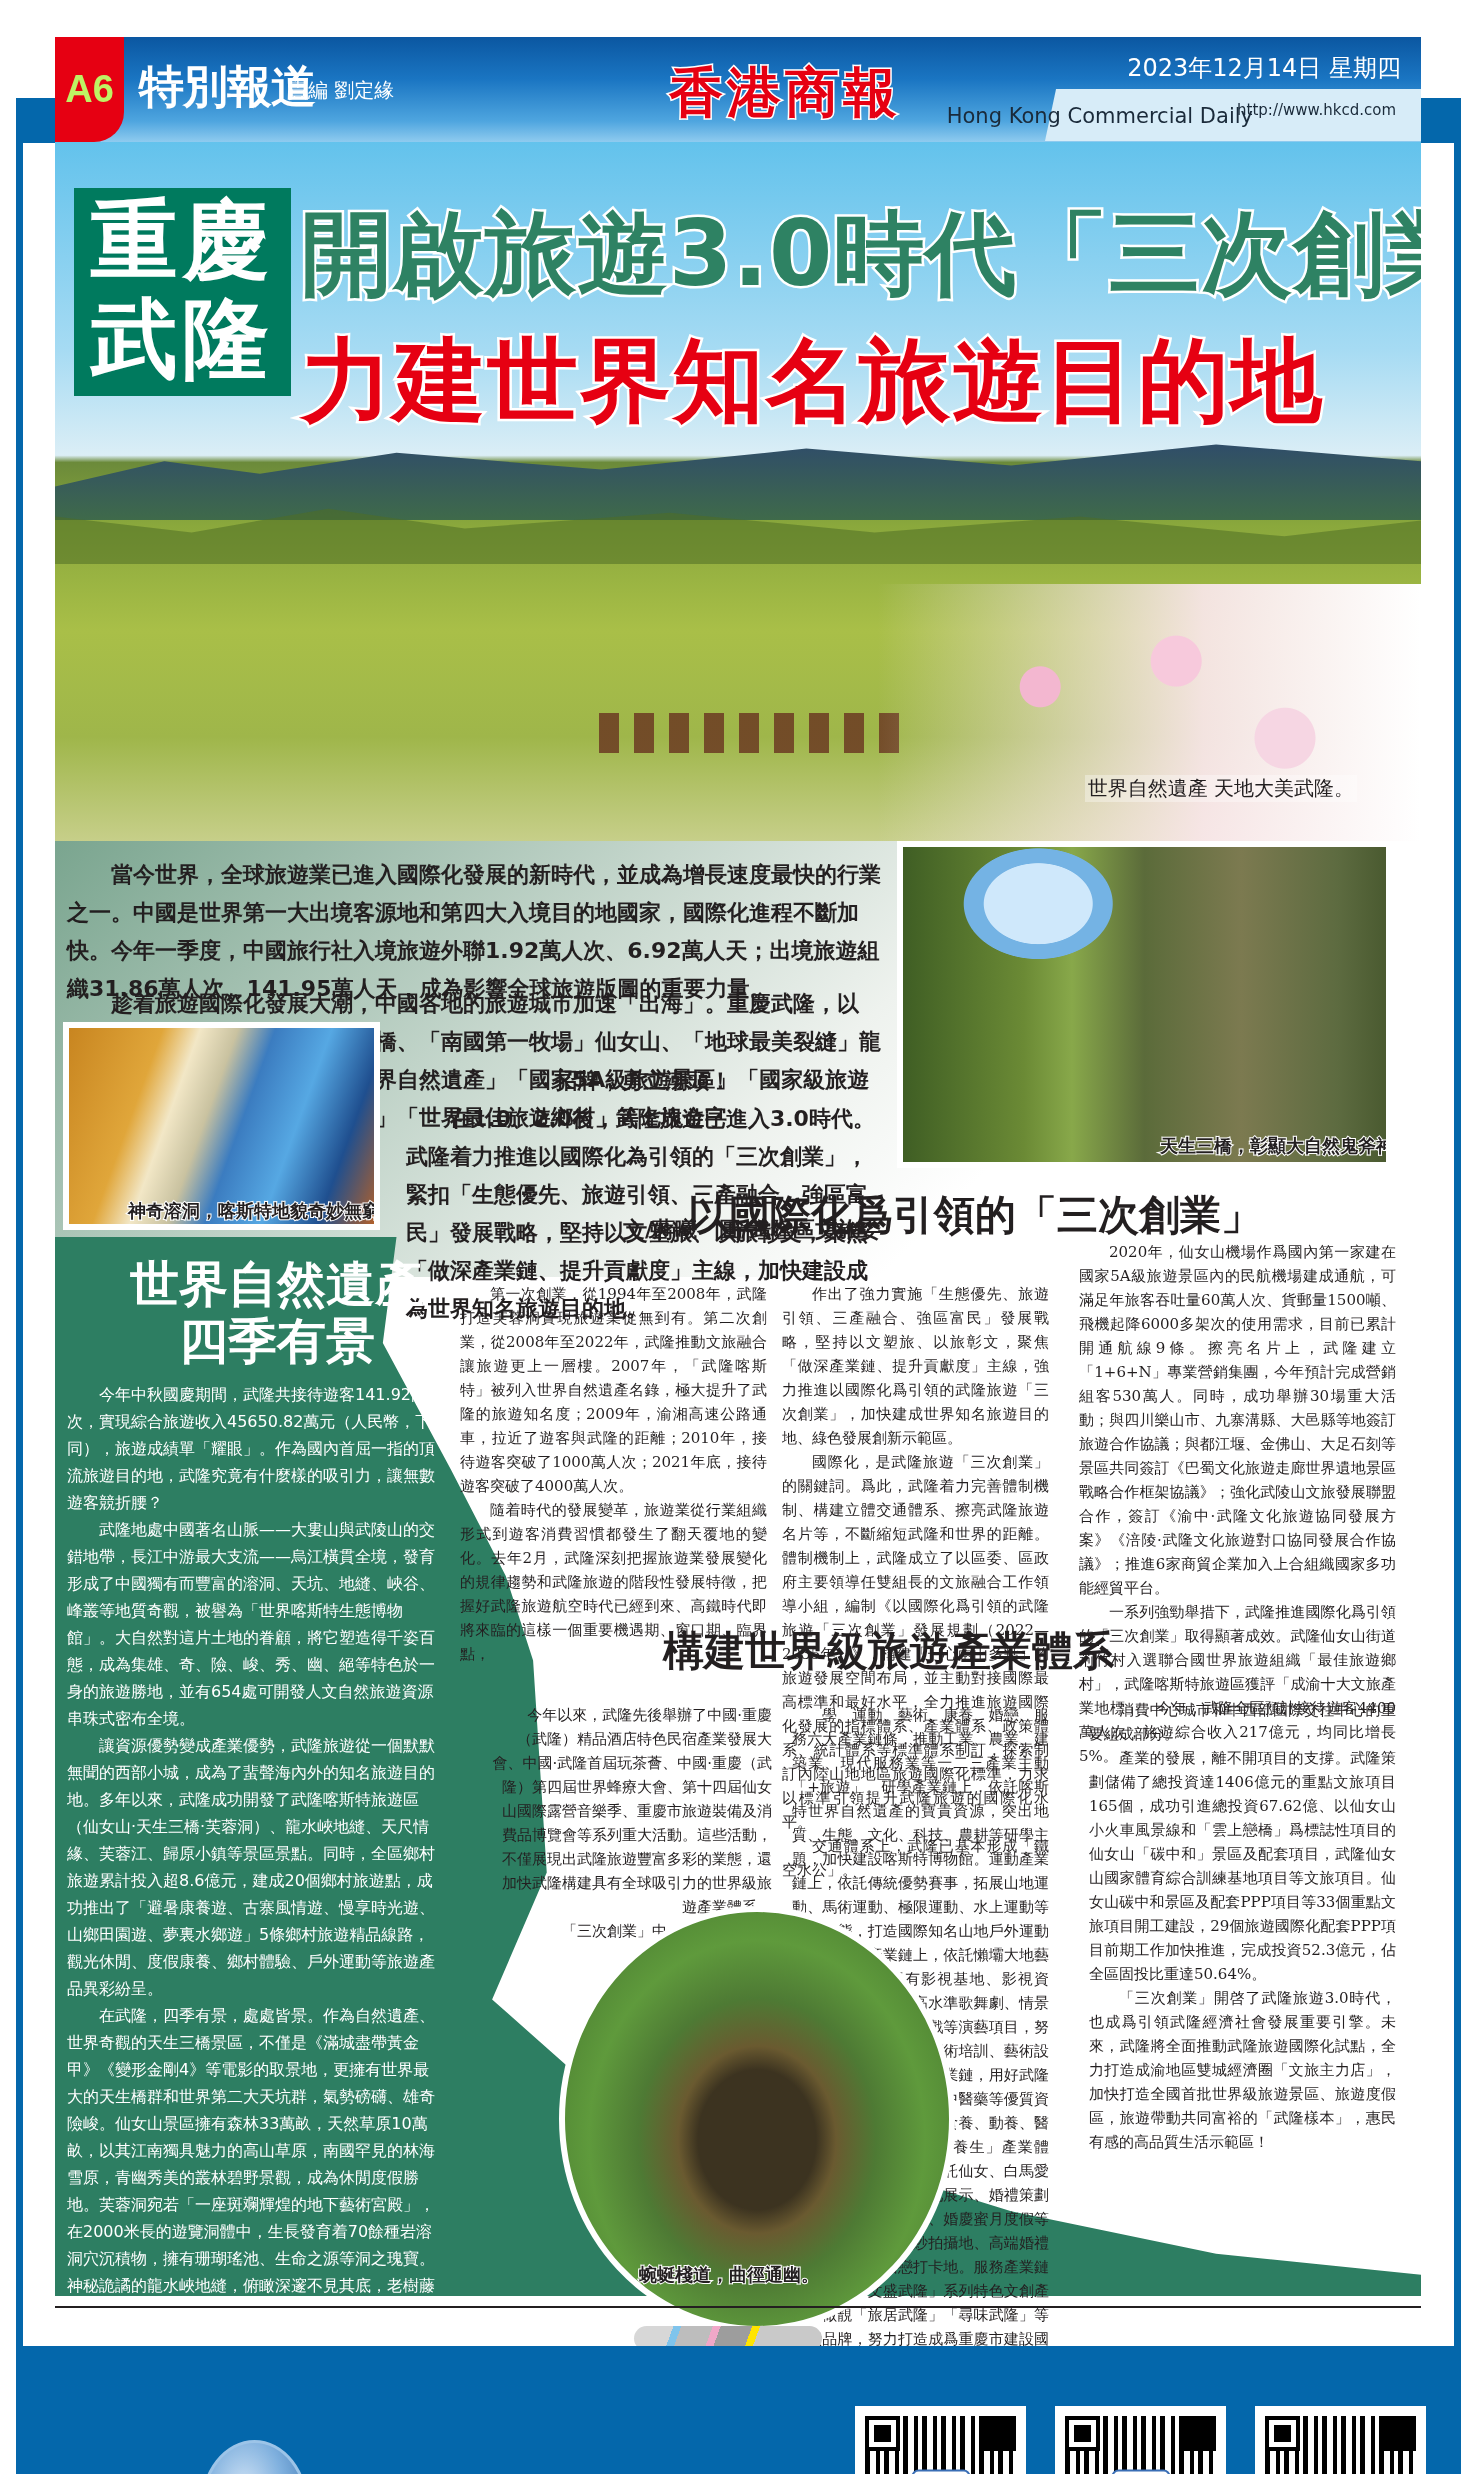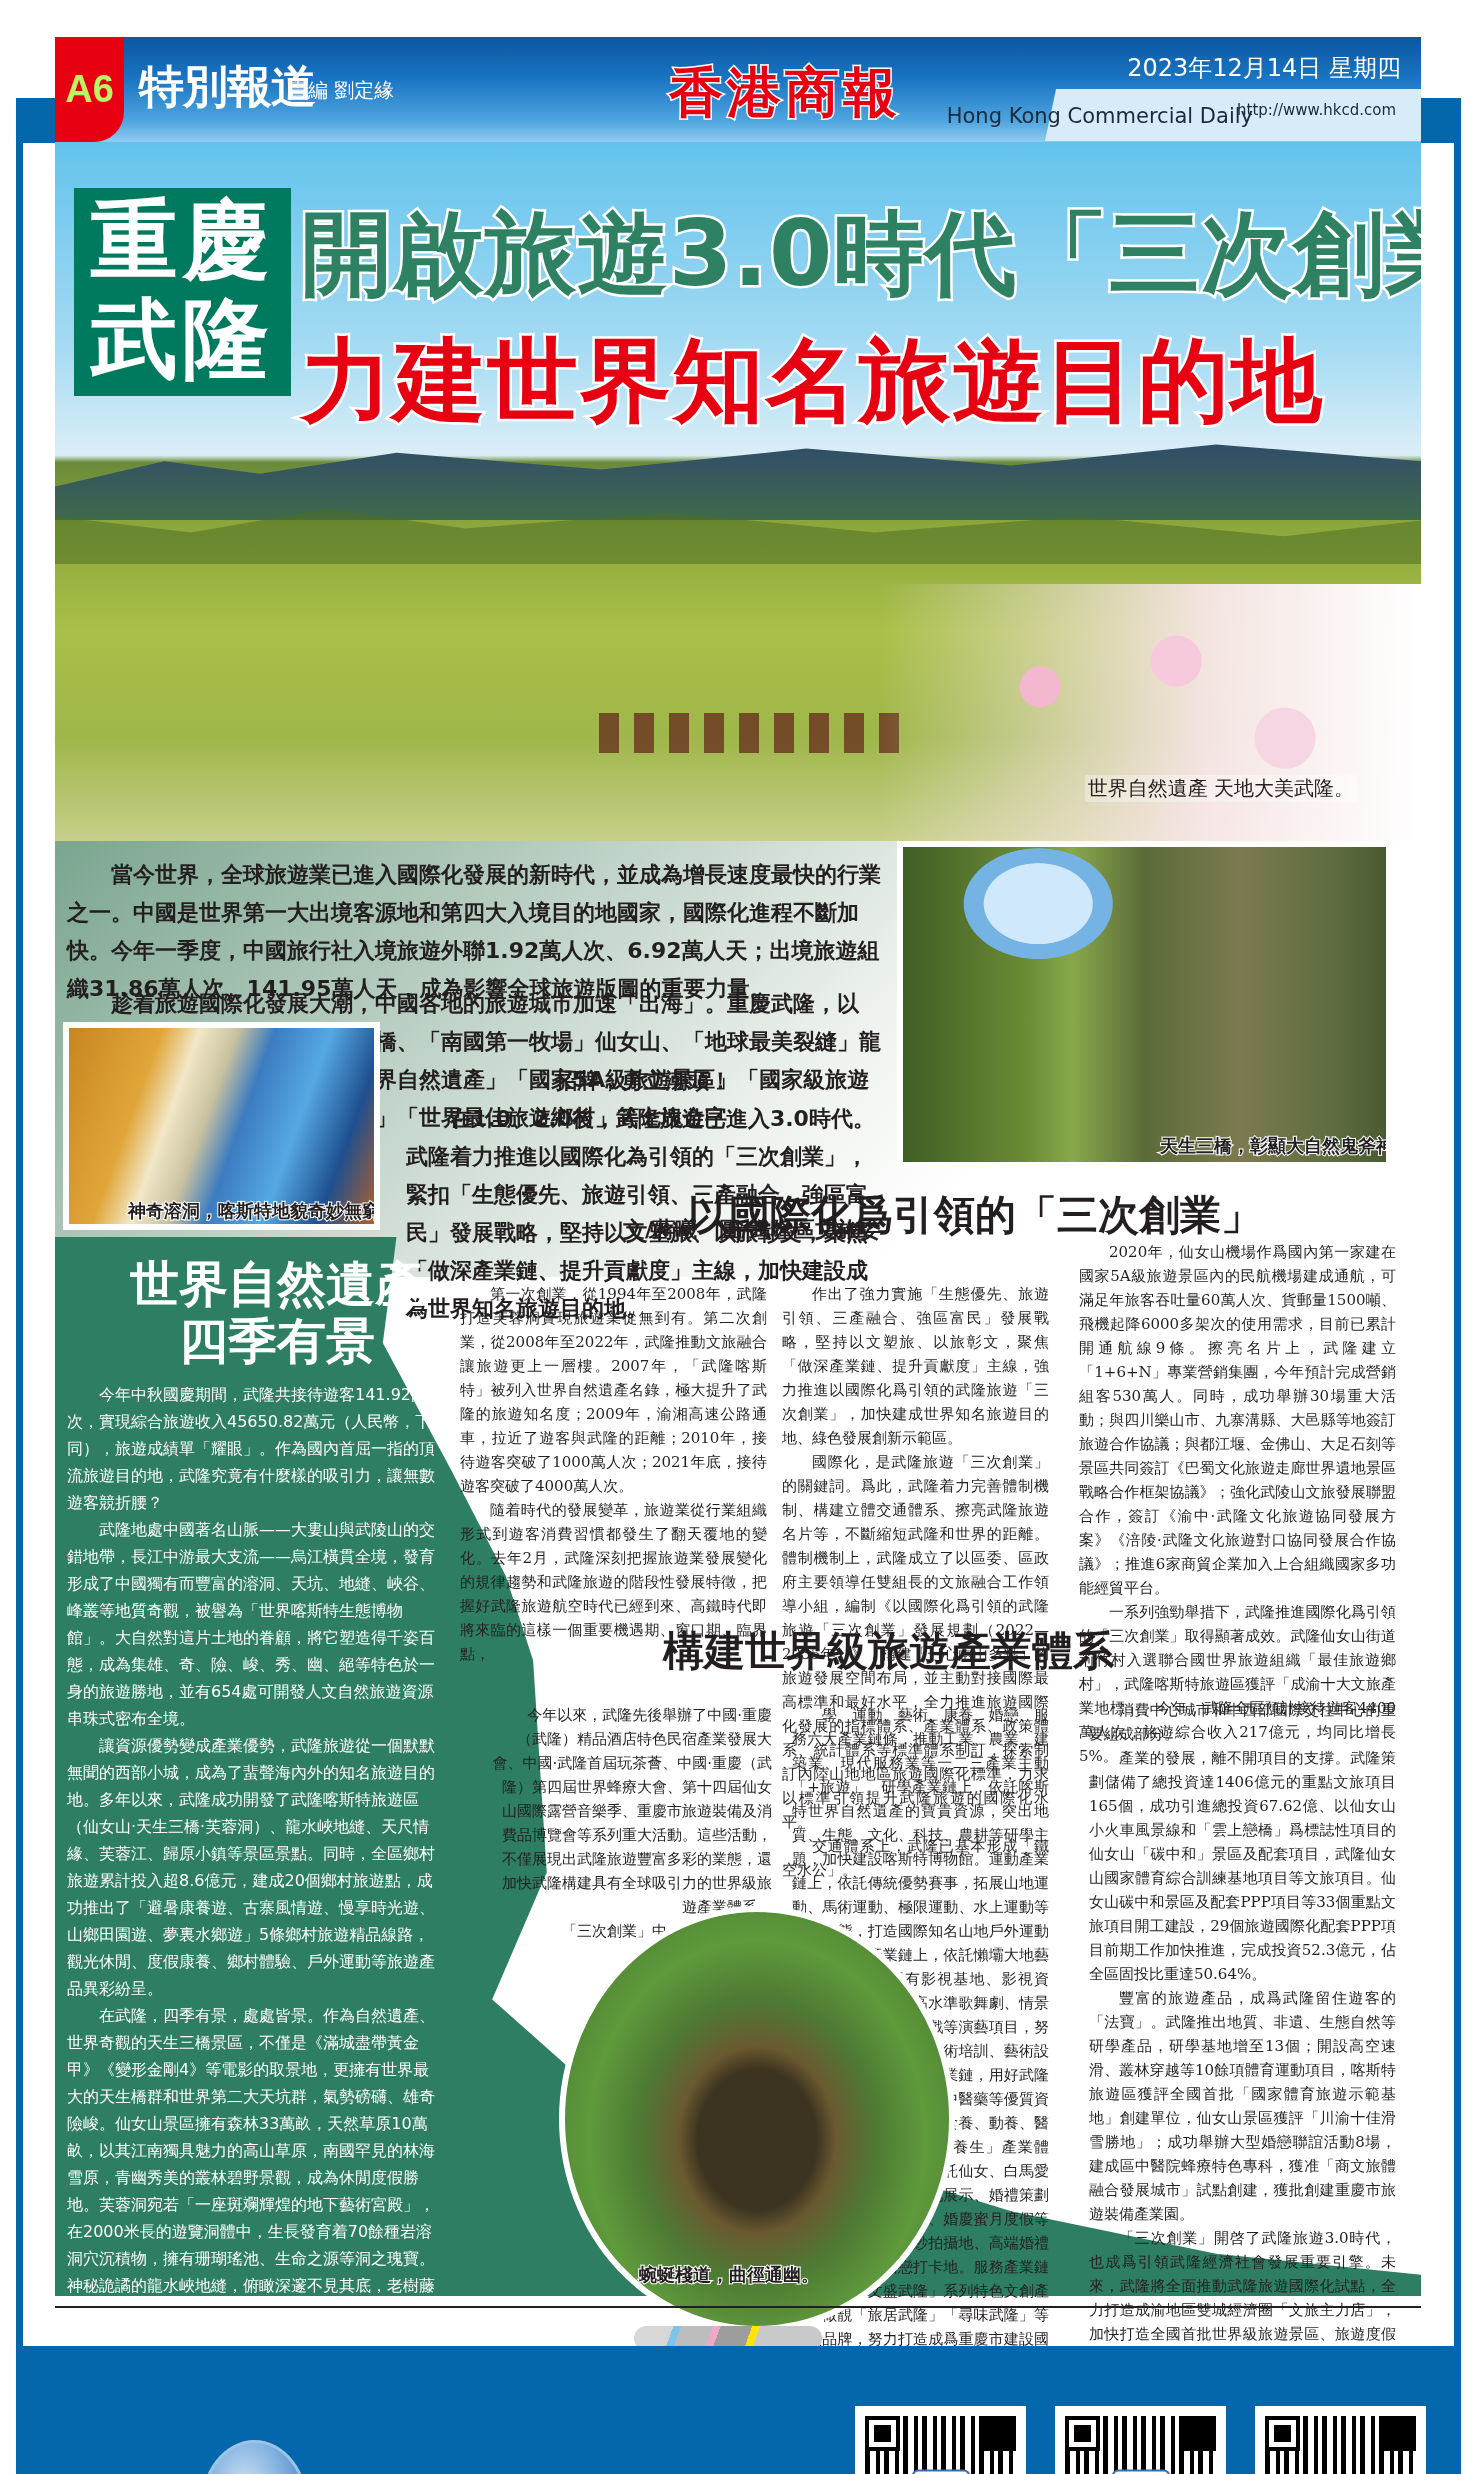--- a/index.html
+++ b/index.html
@@ -185,21 +185,20 @@
 <div class="col col-d">
   <p>今年以來，武隆先後舉辦了中國·重慶（武隆）精品酒店特色民宿產業發展大會、中國·武隆首屆玩茶薈、中國·重慶（武隆）第四屆世界蜂療大會、第十四屆仙女山國際露營音樂季、重慶市旅遊裝備及消費品博覽會等系列重大活動。這些活動，不僅展現出武隆旅遊豐富多彩的業態，還加快武隆構建具有全球吸引力的世界級旅遊產業體系。</p>
   <p>「三次創業」中，武隆區打造研</p>
 </div>
 <div class="col col-e">
   <p>學、運動、藝術、康養、婚戀、服務六大產業鏈條，推動工業、農業、建築業、現代服務業等一二三產業主動「+旅遊」。研學產業鏈上，依託喀斯特世界自然遺產的寶貴資源，突出地質、生態、文化、科技、農耕等研學主題，加快建設喀斯特博物館。運動產業鏈上，依託傳統優勢賽事，拓展山地運動、馬術運動、極限運動、水上運動等旅遊業態，打造國際知名山地戶外運動勝地。藝術產業鏈上，依託懶壩大地藝術公園及武隆既有影視基地、影視資源，力爭引進一批高水準歌舞劇、情景劇、童話劇，包括馬戲等演藝項目，努力打造藝術品交易、藝術培訓、藝術設計等相關產業。康養產業鏈，用好武隆的氣候、生態、溫泉、中醫藥等優質資源，打造國際化品質的食養、動養、醫養等產品，構造「康樂養生」產業體系。婚戀產業鏈上，依託仙女、白馬愛情故事，發展婚戀文化展示、婚禮策劃服務、婚嫁風俗體驗、婚慶蜜月度假等業態，打造頂級婚紗拍攝地、高端婚禮舉辦地、時尚婚戀打卡地。服務產業鏈上，開發「文盛武隆」系列特色文創產品，做靚「旅居武隆」「尋味武隆」等消費品牌，努力打造成爲重慶市建設國際</p>
 </div>
 <div class="col col-f">
   <p>消費中心城市和中西部國際交往中心的重要組成部分。</p>
   <p>產業的發展，離不開項目的支撐。武隆策劃儲備了總投資達1406億元的重點文旅項目165個，成功引進總投資67.62億、以仙女山小火車風景線和「雲上戀橋」爲標誌性項目的仙女山「碳中和」景區及配套項目，武隆仙女山國家體育綜合訓練基地項目等文旅項目。仙女山碳中和景區及配套PPP項目等33個重點文旅項目開工建設，29個旅遊國際化配套PPP項目前期工作加快推進，完成投資52.3億元，佔全區固投比重達50.64%。</p>
-  <p>豐富的旅遊產品，成爲武隆留住遊客的「法寶」。武隆推出地質、非遺、生態自然等研學產品，研學基地增至13個；開設高空速滑、叢林穿越等10餘項體育運動項目，喀斯特旅遊區獲評全國首批「國家體育旅遊示範基地」創建單位，仙女山景區獲評「川渝十佳滑雪勝地」；成功舉辦大型婚戀聯誼活動8場，建成區中醫院蜂療特色專科，獲准「商文旅體融合發展城市」試點創建，獲批創建重慶市旅遊裝備產業園。</p>
   <p>「三次創業」開啓了武隆旅遊3.0時代，也成爲引領武隆經濟社會發展重要引擎。未來，武隆將全面推動武隆旅遊國際化試點，全力打造成渝地區雙城經濟圈「文旅主力店」，加快打造全國首批世界級旅遊景區、旅遊度假區，旅遊帶動共同富裕的「武隆樣本」，惠民有感的高品質生活示範區！</p>
 </div>
 
 <div class="photo photo-gorge">
   <div class="photo-caption" style="left:74px;top:351px;">蜿蜒棧道，曲徑通幽。</div>
 </div>
 
 <div class="rule"></div>
 <div class="regmarks"></div>
 

